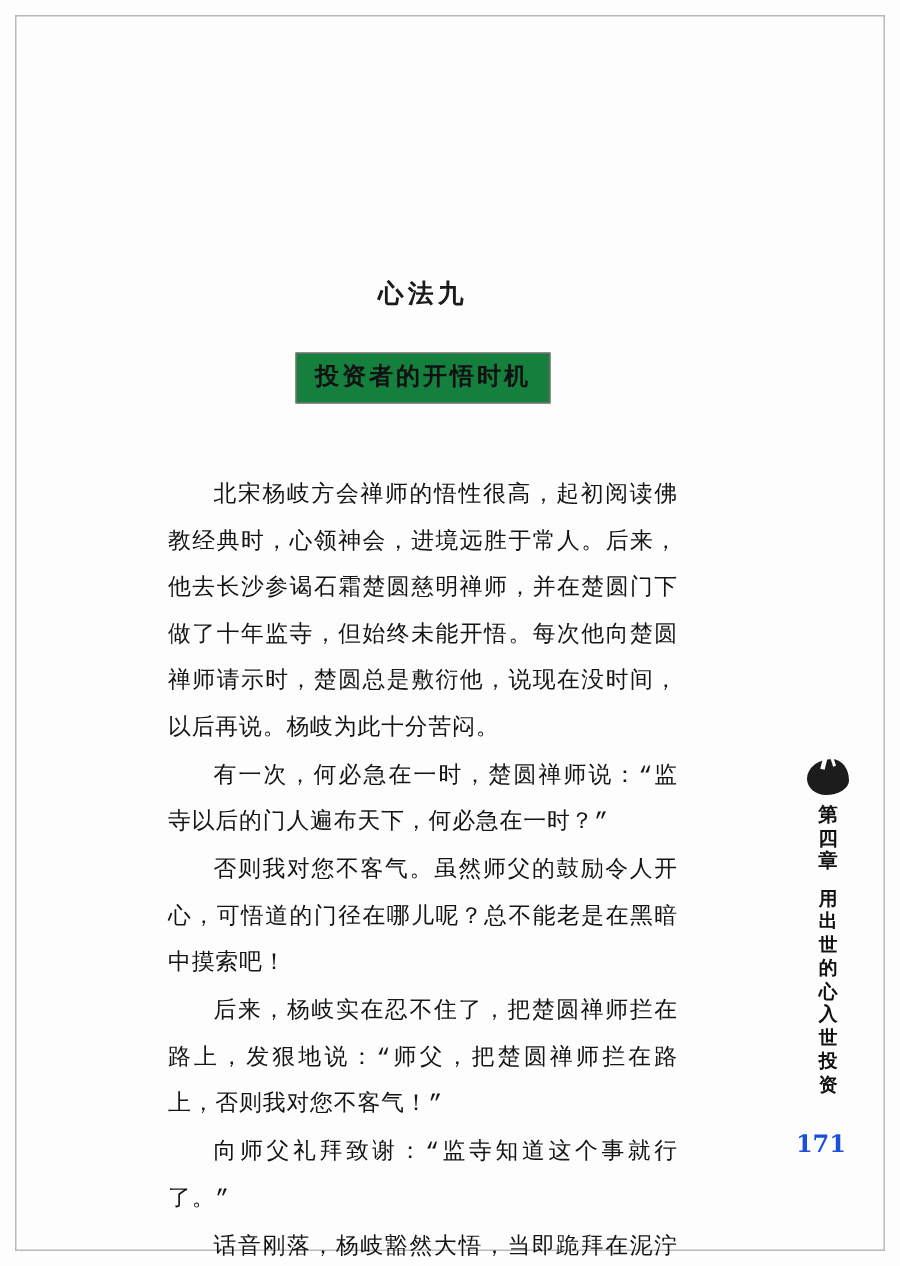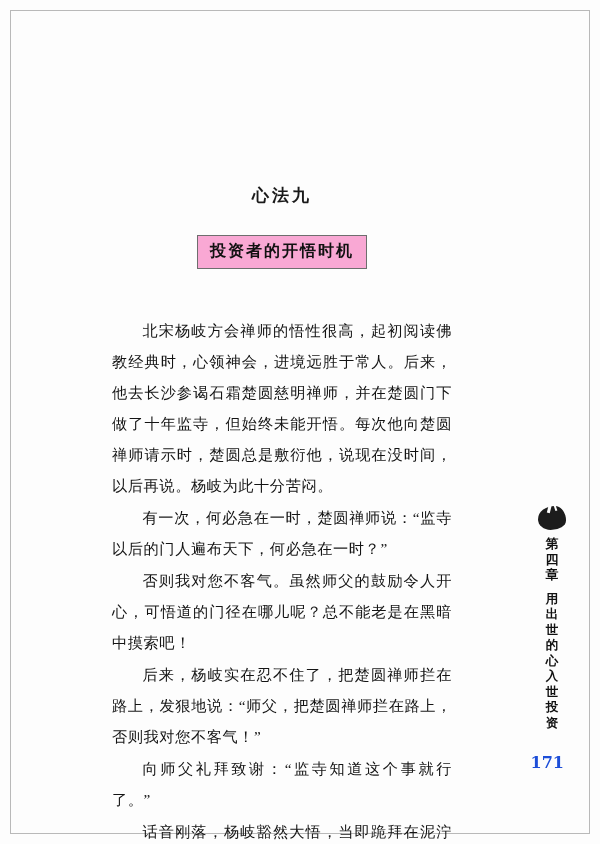--- a/index.html
+++ b/index.html
@@ -45,39 +45,39 @@
     font-family: "DejaVu Serif", "Liberation Serif", serif;
     margin-bottom: 28px;
     color: #1a1a1a;
   }
   .section-heading-wrap {
     text-align: center;
     margin-bottom: 46px;
   }
   .section-heading {
     display: inline-block;
-    background: #f9a8d4;
+    background: #15803d;
     border: 1px solid #6e6e6e;
     padding: 5px 12px 6px 12px;
     font-size: 16px;
     font-weight: bold;
     letter-spacing: 2px;
     font-family: "DejaVu Serif", "Liberation Serif", serif;
     color: #111111;
   }
   .para {
     font-size: 15.2px;
     line-height: 31px;
     text-align: justify;
     text-justify: inter-ideograph;
     text-indent: 2em;
     margin: 0 0 1px 0;
     letter-spacing: 0.6px;
     color: #141414;
-    font-family: Liberation Serif, serif;
+    font-family: Liberation Mono, monospace;
   }
   .sidetab {
     position: absolute;
     right: 30px;
     top: 500px;
     width: 36px;
     text-align: center;
   }
   .sidetab-mark {
     width: 34px;

